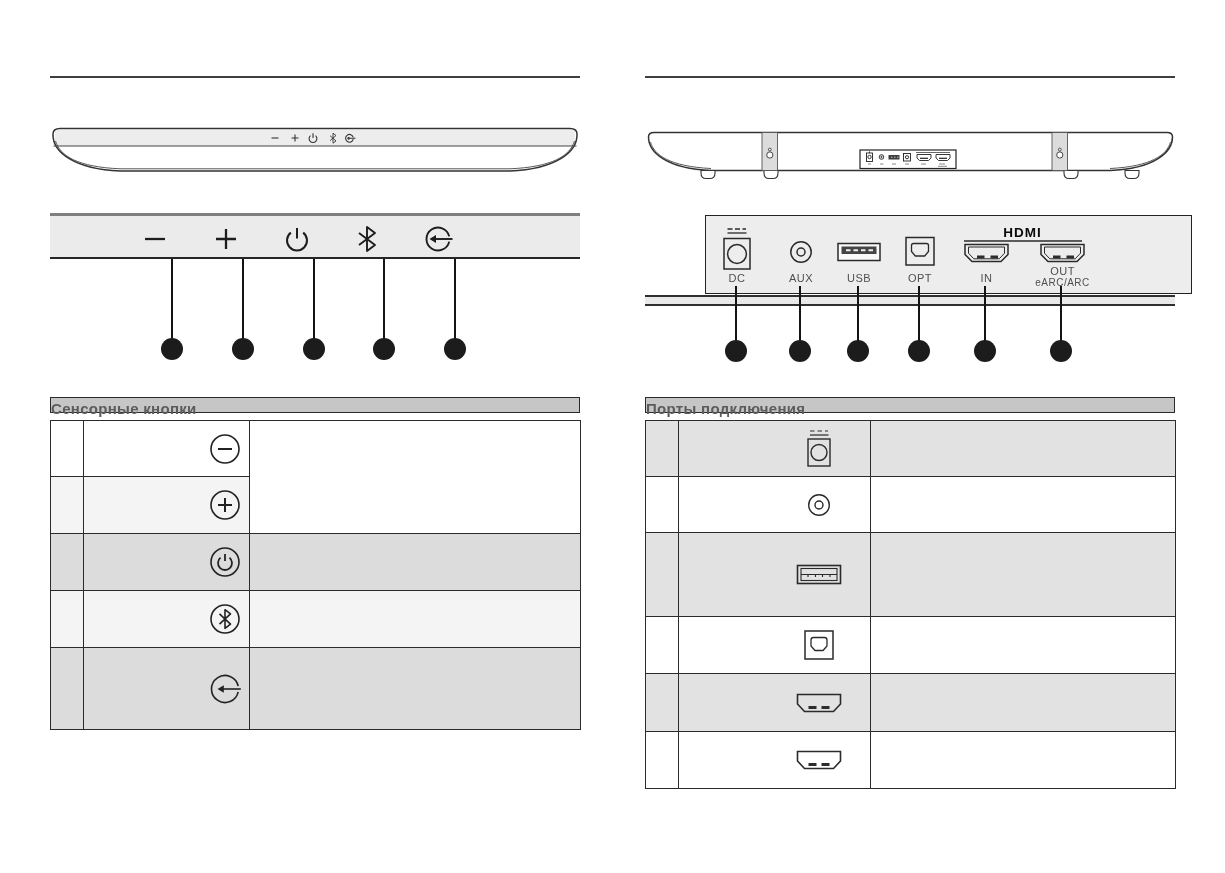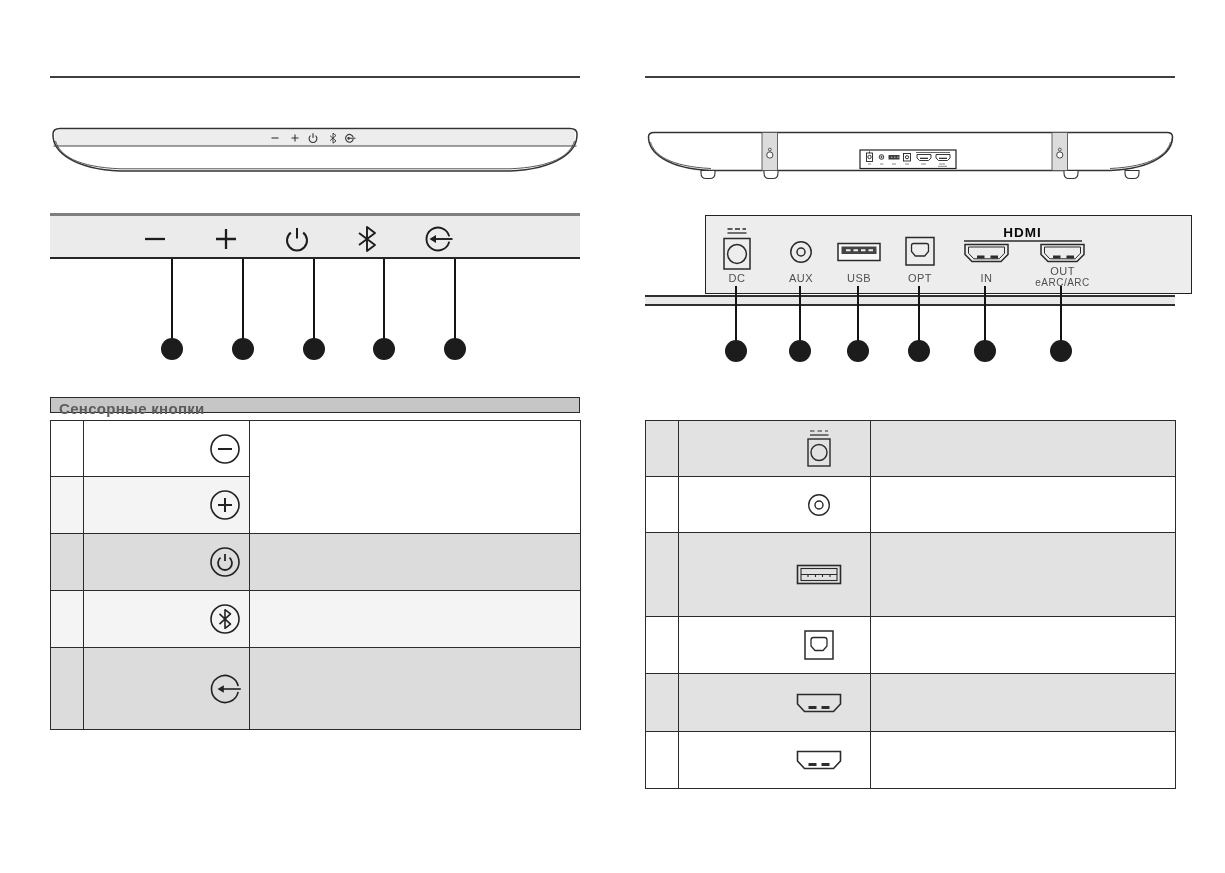--- a/index.html
+++ b/index.html
@@ -11,21 +11,21 @@
          background:#ebebeb;border-top:3px solid #7f7f7f;border-bottom:2px solid #262626;}
   .strip .icon{position:absolute;top:6px;}
   .cline{position:absolute;width:2px;background:#141414;}
   .dot{position:absolute;width:22px;height:22px;border-radius:50%;background:#1c1c1c;}
   .panel{position:absolute;left:705px;top:215px;width:487px;height:79px;box-sizing:border-box;
          background:#ededed;border:1px solid #222;}
   .band{position:absolute;left:645px;top:295px;width:530px;height:11px;box-sizing:border-box;
         background:#e9e9e9;border-top:2px solid #2f2f2f;border-bottom:2px solid #2f2f2f;}
   .tbl-header{position:absolute;height:16px;box-sizing:border-box;background:#c6c6c6;
         border:1px solid #2b2b2b;font-size:15px;font-weight:bold;color:#5c5c5c;
-        line-height:22px;padding-left:8px;letter-spacing:.3px;}
+        line-height:22px;letter-spacing:.3px;}
   table.tbl{position:absolute;border-collapse:collapse;table-layout:fixed;background:#fff;}
   .tbl td{border:1px solid #2b2b2b;padding:0;vertical-align:middle;line-height:0;}
   .icon-cell{text-align:right;}
   .left-tbl .icon-cell{padding-right:7px;}
   .right-tbl .icon-cell{padding-right:28px;}
   .icon-box{display:inline-flex;width:46px;justify-content:center;align-items:center;}
   .c-light{background:#f4f4f4;}
   .c-gray{background:#dcdcdc;}
   .r-gray{background:#e2e2e2;}
   svg{display:inline-block;vertical-align:middle;}
@@ -254,20 +254,23 @@
   <div class="cline" style="left:918px;top:286px;height:56px;"></div>
   <div class="cline" style="left:984px;top:286px;height:56px;"></div>
   <div class="cline" style="left:1060px;top:286px;height:56px;"></div>
   <div class="dot" style="left:725px;top:340px;"></div>
   <div class="dot" style="left:789px;top:340px;"></div>
   <div class="dot" style="left:847px;top:340px;"></div>
   <div class="dot" style="left:908px;top:340px;"></div>
   <div class="dot" style="left:974px;top:340px;"></div>
   <div class="dot" style="left:1050px;top:340px;"></div>
 
+  <div class="tbl-header" style="left:645px;top:397px;width:530px;">
+    <span>Порты подключения</span>
+  </div>
   <table class="tbl right-tbl" style="left:645px;top:420px;width:530px;">
     <colgroup>
         <col style="width:33px">
         <col style="width:192px">
         <col style="width:305px">
       </colgroup>
     <tbody>
         <tr style="height:56px">
       <td class="r-gray"></td>
       <td class="r-gray icon-cell">

